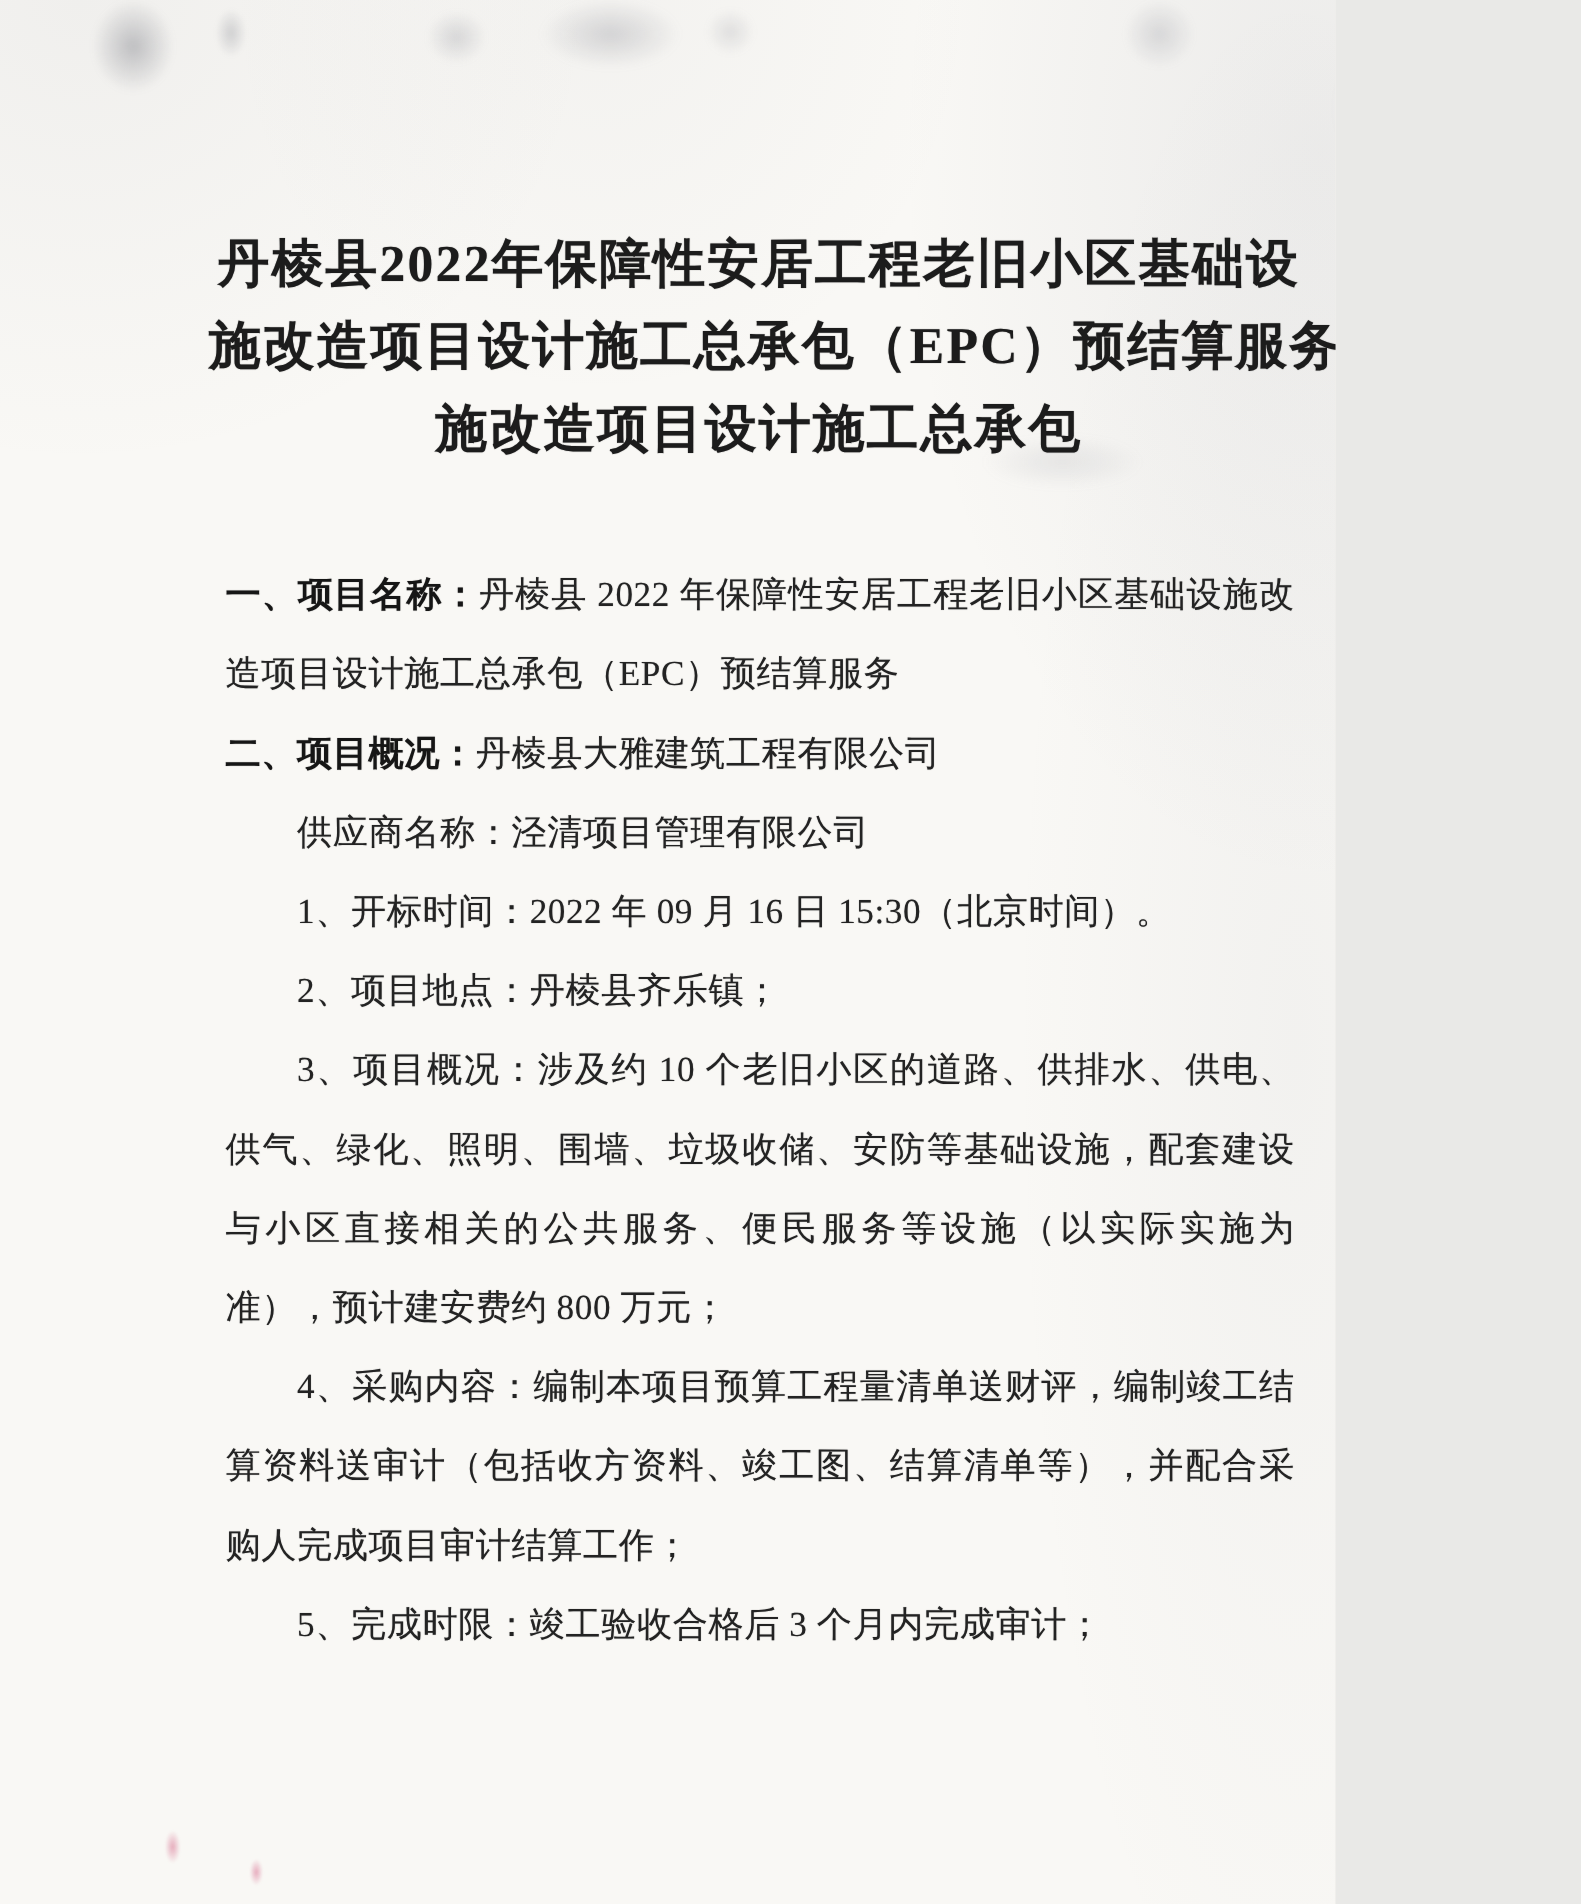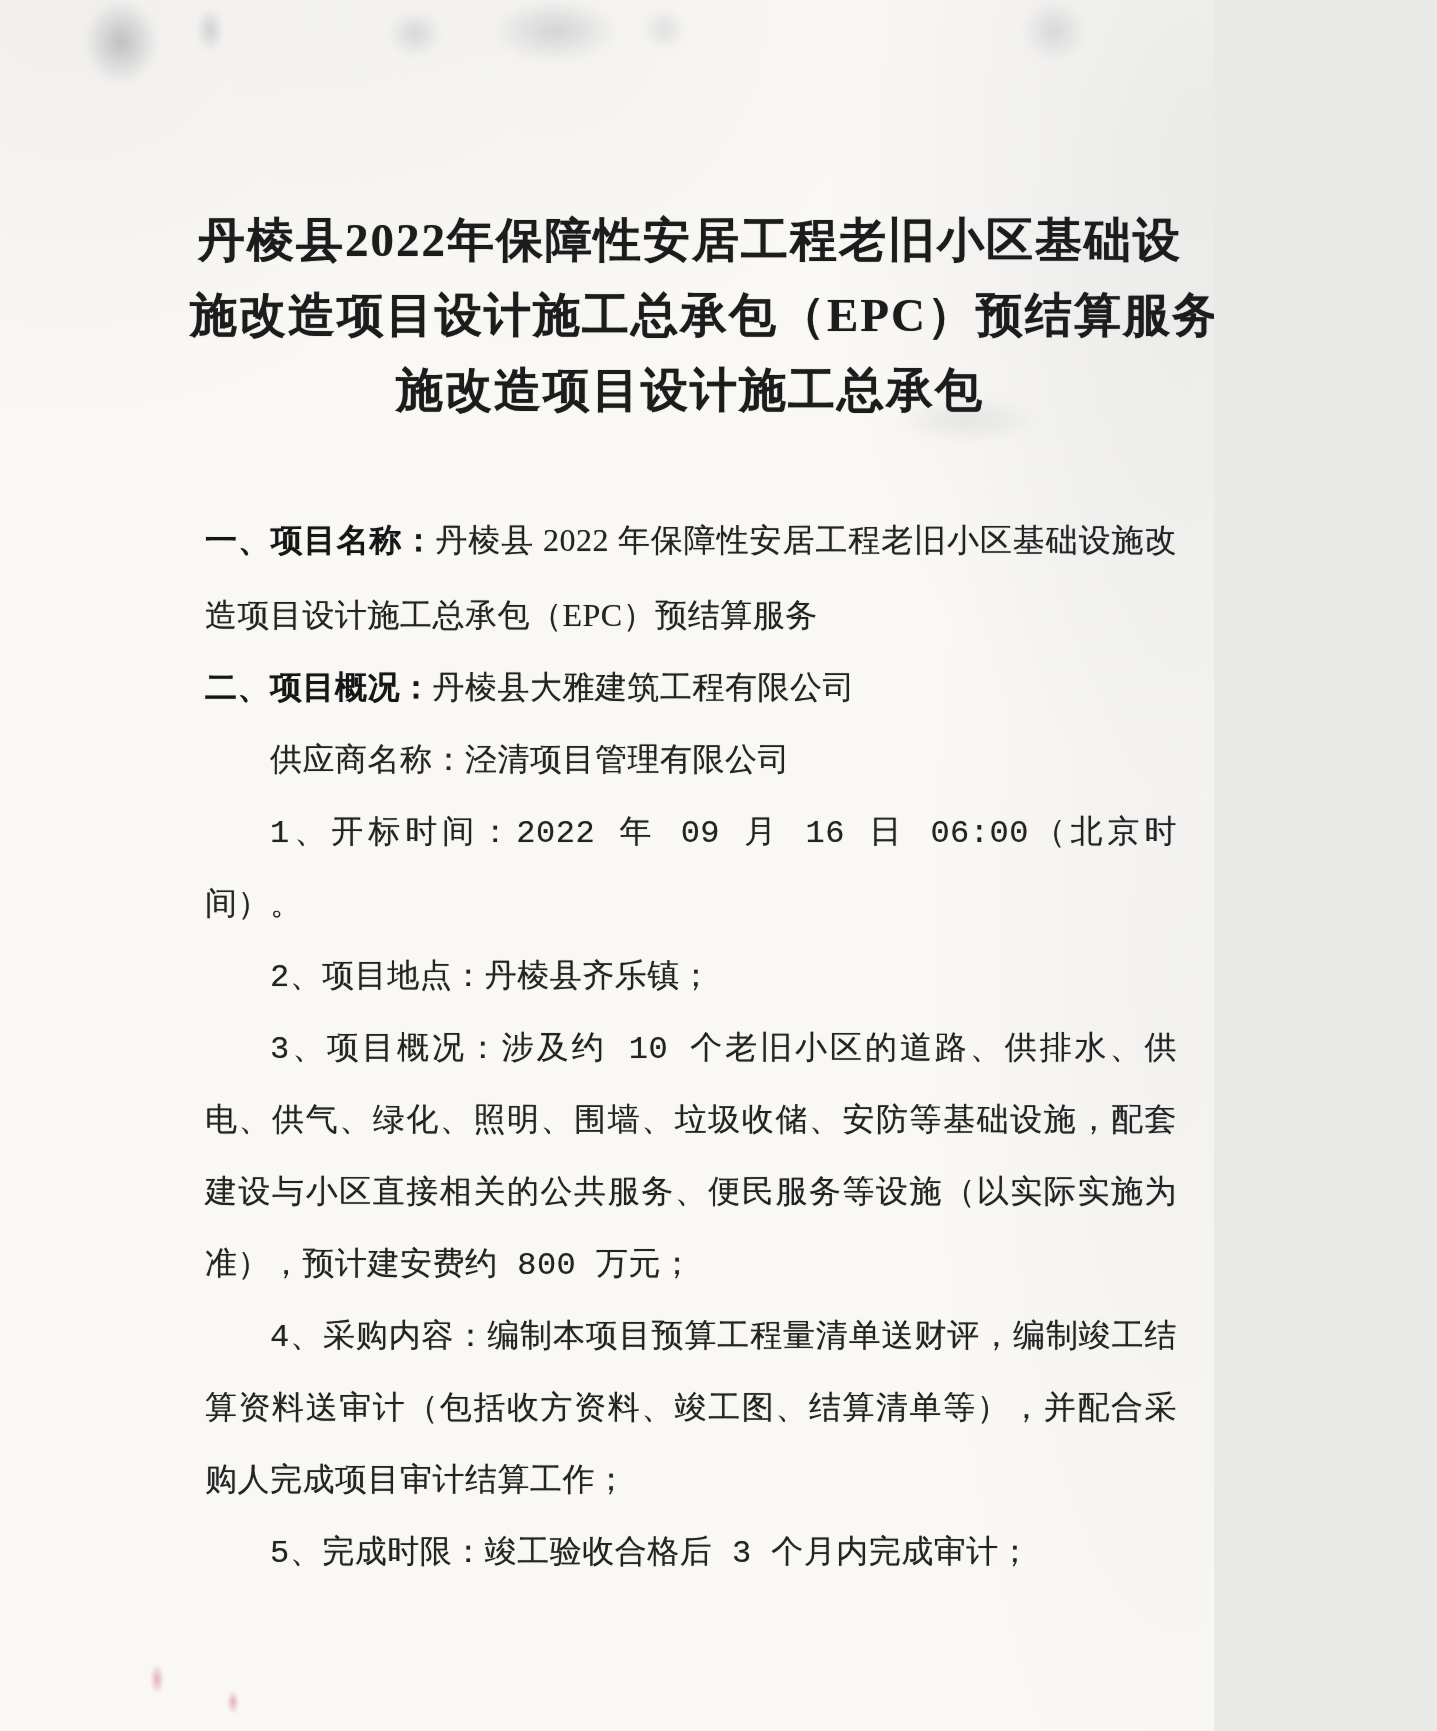--- a/index.html
+++ b/index.html
@@ -29,24 +29,24 @@
   }
   .title-line{white-space:nowrap;}
 
   .doc-body{
     position:absolute;left:205px;top:504px;width:972px;
     font-size:32px;line-height:72px;letter-spacing:.5px;
     color:#232323;text-align:justify;
     text-shadow:0 0 1px rgba(35,35,35,.45);
   }
   .para{margin:0;}
-  .para.indent{text-indent:65px;font-family:Liberation Mono, monospace;}
+  .para.indent{text-indent:65px;}
   .para.heading .label,
   .para.item .label{
-    font-family:Liberation Mono, monospace;
+    font-family:Liberation Serif, serif;
     font-weight:700;color:#161616;
   }
 
   
   .smudge{position:absolute;pointer-events:none;}
   .s1 {left:84px;  top:0px;    width:74px; height:84px;  background:radial-gradient(closest-side,rgba(108,110,120,.38),rgba(108,110,120,0));filter:blur(3px);}
   .s2 {left:196px; top:8px;    width:28px; height:44px;  background:radial-gradient(closest-side,rgba(118,120,130,.28),transparent);filter:blur(2px);}
   .s3 {left:388px; top:10px;   width:54px; height:48px;  background:radial-gradient(closest-side,rgba(126,128,138,.24),transparent);filter:blur(3px);}
   .s4 {left:492px; top:0px;    width:126px;height:62px;  background:radial-gradient(closest-side,rgba(118,120,132,.26),transparent);filter:blur(4px);}
   .s5 {left:642px; top:8px;    width:44px; height:42px;  background:radial-gradient(closest-side,rgba(126,128,138,.18),transparent);filter:blur(3px);}
@@ -77,20 +77,20 @@
   <header class="title">
     <div class="title-line">丹棱县2022年保障性安居工程老旧小区基础设</div>
     <div class="title-line">施改造项目设计施工总承包（EPC）预结算服务</div>
     <div class="title-line">施改造项目设计施工总承包</div>
   </header>
 
   <main class="doc-body">
       <div class="para item"><span class="label">一、项目名称：</span><span class="text">丹棱县 2022 年保障性安居工程老旧小区基础设施改造项目设计施工总承包（EPC）预结算服务</span></div>
       <div class="para item"><span class="label">二、项目概况：</span><span class="text">丹棱县大雅建筑工程有限公司</span></div>
       <div class="para indent"><span class="text">供应商名称：泾清项目管理有限公司</span></div>
-      <div class="para indent"><span class="text">1、开标时间：2022 年 09 月 16 日 06:00（北京时间）。</span></div>
+      <div class="para indent"><span class="text">1、开标时间：2022 年 09 月 16 日 15:30（北京时间）。</span></div>
       <div class="para indent"><span class="text">2、项目地点：丹棱县齐乐镇；</span></div>
       <div class="para indent"><span class="text">3、项目概况：涉及约 10 个老旧小区的道路、供排水、供电、供气、绿化、照明、围墙、垃圾收储、安防等基础设施，配套建设与小区直接相关的公共服务、便民服务等设施（以实际实施为准），预计建安费约 800 万元；</span></div>
       <div class="para indent"><span class="text">4、采购内容：编制本项目预算工程量清单送财评，编制竣工结算资料送审计（包括收方资料、竣工图、结算清单等），并配合采购人完成项目审计结算工作；</span></div>
       <div class="para indent"><span class="text">5、完成时限：竣工验收合格后 3 个月内完成审计；</span></div>
     </main>
 
 </div>
 
 </body></html>

